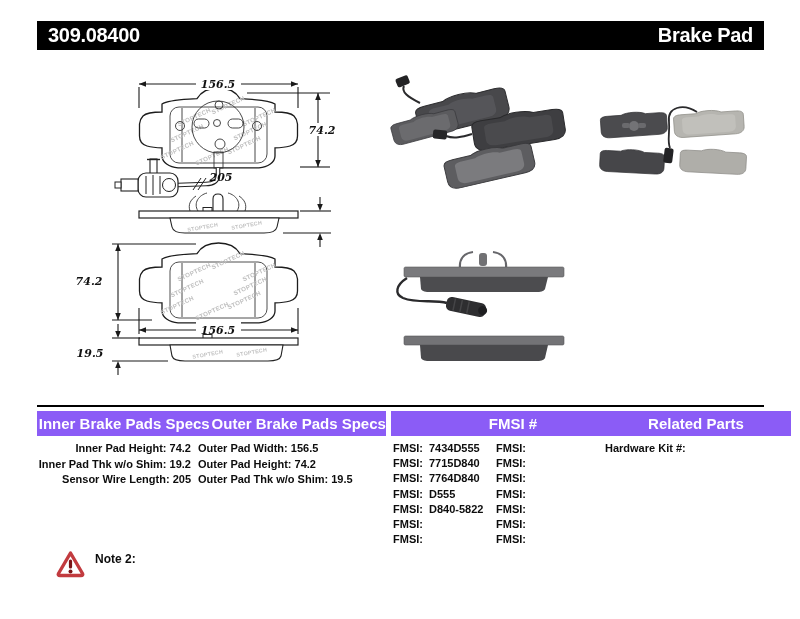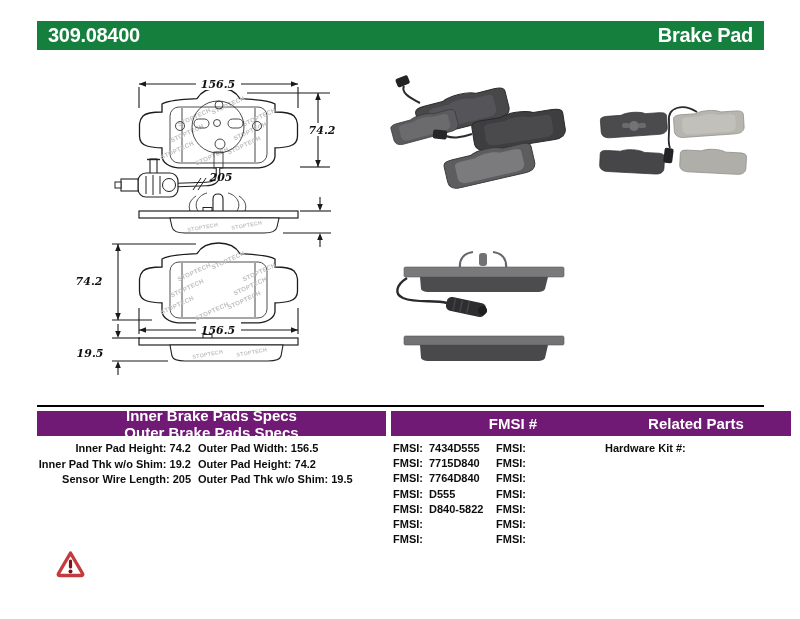--- a/index.html
+++ b/index.html
@@ -1,27 +1,27 @@
 <!DOCTYPE html>
 <html><head>
 <meta charset="utf-8">
 <style>
   html,body{margin:0;padding:0;}
   body{width:800px;height:619px;background:#fff;font-family:"Liberation Sans",sans-serif;position:relative;overflow:hidden;}
   .abs{position:absolute;}
   
-  #header-bar{left:37px;top:21px;width:727px;height:29px;background:#15803d;color:#fff;
+  #header-bar{left:37px;top:21px;width:727px;height:29px;background:#000000;color:#fff;
     display:flex;align-items:center;justify-content:space-between;box-sizing:border-box;
     padding:0 11px;font-weight:bold;font-size:20px;letter-spacing:-0.3px;}
   
   #graphics{left:0;top:0;width:800px;height:619px;}
   
   #table-rule{left:37px;top:405px;width:727px;height:2px;background:#000;}
-  .thead{top:411px;height:25px;background:#701a75;color:#fff;font-weight:bold;font-size:15px;
-    display:flex;align-items:center;justify-content:center;flex-direction:column;}
+  .thead{top:411px;height:25px;background:#8b5cf6;color:#fff;font-weight:bold;font-size:15px;
+    display:flex;align-items:center;justify-content:center;}
   #thead-specs{left:37px;width:349px;}
   #thead-specs span{flex:1;text-align:center;}
   #thead-fmsi{left:391px;width:244px;}
   #thead-related{left:601px;width:190px;}
   .spec-col{top:441px;font-size:11px;font-weight:bold;line-height:15.5px;color:#0d0d0d;}
   #inner-col{left:33px;width:158px;text-align:right;}
   #outer-col{left:198px;width:158px;}
   .fmsi-col{top:441px;font-size:11px;font-weight:bold;line-height:15.2px;color:#0d0d0d;}
   #fmsi-left{left:393px;}
   #fmsi-right{left:496px;}
@@ -295,13 +295,14 @@
 <div id="related-col" class="abs">
   <div><span>Hardware Kit #:</span> <span></span></div>
 </div>
 
 <svg id="warning" class="abs" viewBox="0 0 31 28">
   <path d="M15.5,3 L27.5,23.5 Q28.5,25.5 26,25.5 L5,25.5 Q2.5,25.5 3.5,23.5 Z" fill="#fff" stroke="#c23b3f" stroke-width="3.4" stroke-linejoin="round"></path>
   <rect x="13.9" y="9.5" width="3.2" height="9" rx="1.6" fill="#7c1417"></rect>
   <circle cx="15.5" cy="21.6" r="2" fill="#7c1417"></circle>
 </svg>
 <div id="notes" class="abs">
+  <div><span>Note 2:</span><span class="red"></span></div>
 </div>
 
 </body></html>

